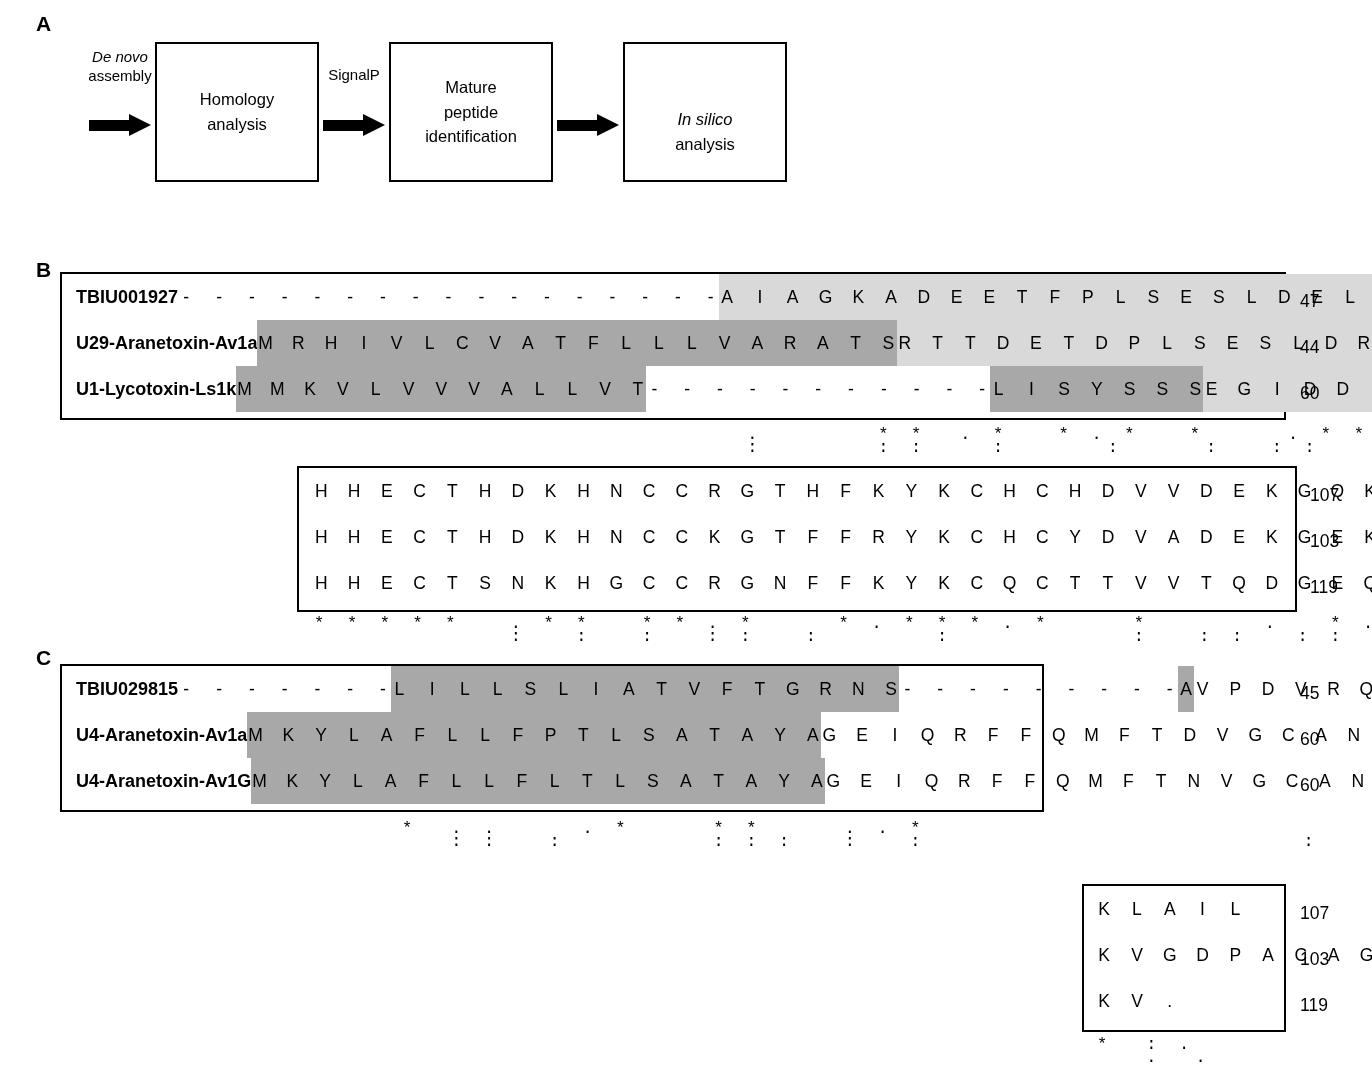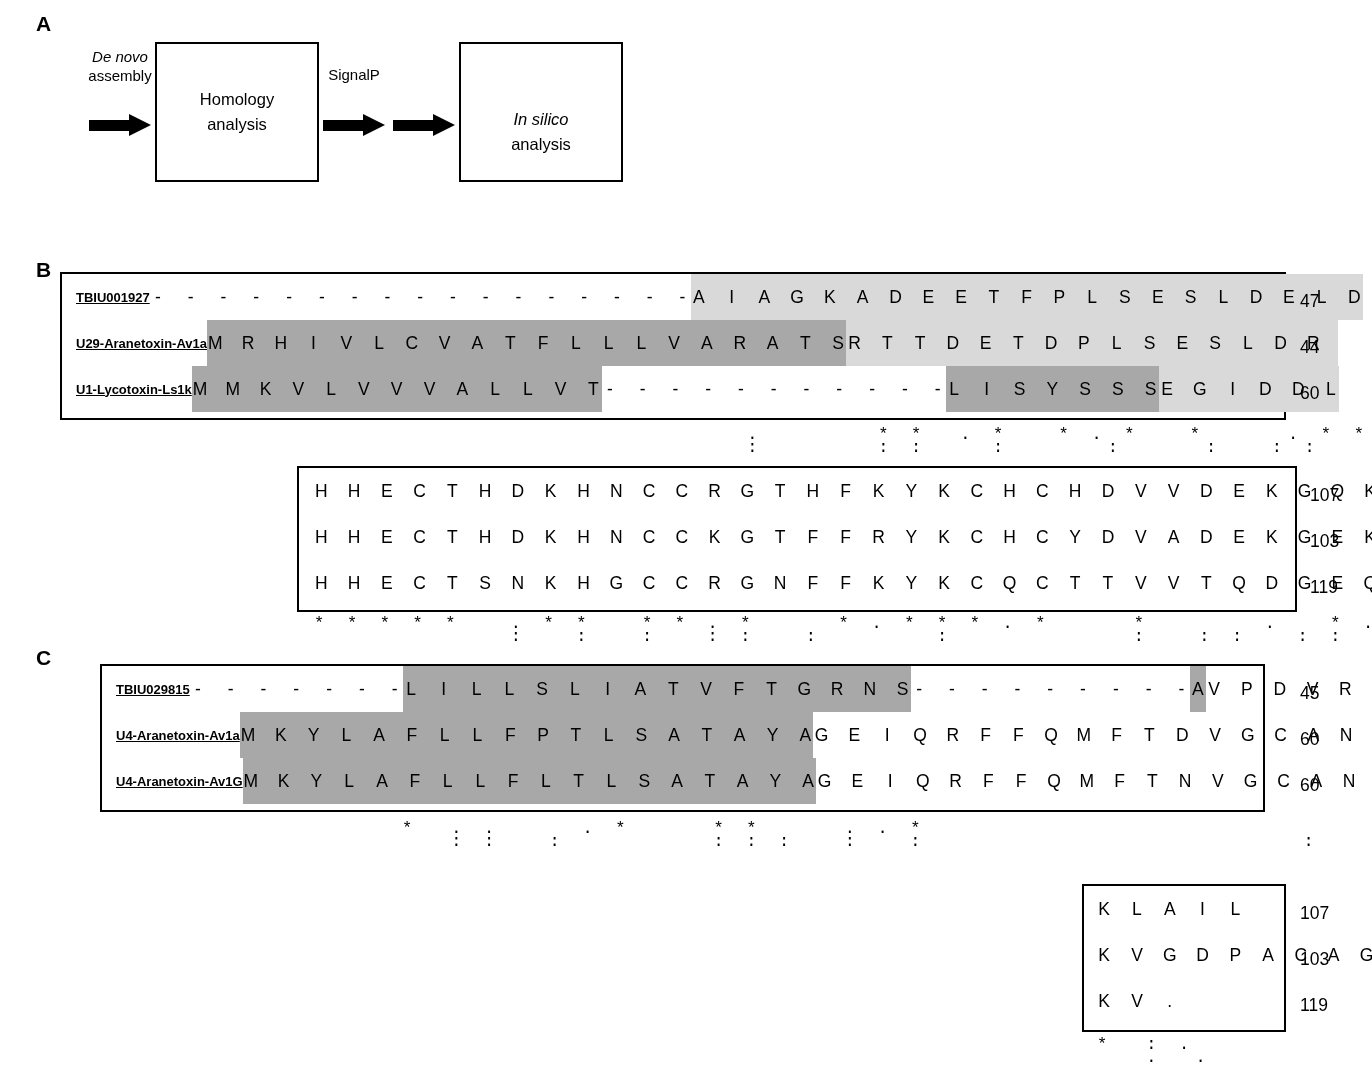--- a/index.html
+++ b/index.html
@@ -86,25 +86,24 @@
   .aln-row{
     position:relative;
     display:flex;
     align-items:center;
     height:46px;
     white-space:pre;
   }
   .aln-name{
     width:0;
     font-weight:bold;
-    font-size:13px;
+    font-size:18px;
     padding-left:14px;
     white-space:nowrap;
     overflow:visible;
-    text-decoration:underline;
   }
   .seq{
     font-family:"Liberation Sans", sans-serif;
     font-size:17.5px;
     letter-spacing:0px;
     white-space:pre;
     display:flex;
   }
   .seq .ch{
     display:inline-block;
@@ -168,20 +167,25 @@
     <div class="flow-gap">
       <div class="flow-label" style="top:24px;">
         <span>SignalP</span>
       </div>
       <div class="arrow">
         <span class="shaft"></span>
           <span class="head"></span>
       </div>
     </div>
 
+    <div class="flow-box">
+      <span class="ln">Mature</span>
+      <span class="ln">peptide</span>
+      <span class="ln">identification</span>
+    </div>
 
     <div class="flow-gap">
       <div class="arrow">
         <span class="shaft"></span>
           <span class="head"></span>
       </div>
     </div>
 
     <div class="flow-box">
       <span class="ln ital">In silico</span>
@@ -227,21 +231,21 @@
 </div>
 <div class="num" style="left:1310px;top:485px;">107</div>
 <div class="num" style="left:1310px;top:531px;">103</div>
 <div class="num" style="left:1310px;top:577px;">119</div>
 
 <div class="cons" style="left:311px;top:617px;"><span class="ch">*</span><span class="ch">&nbsp;</span><span class="ch">*</span><span class="ch">&nbsp;</span><span class="ch">*</span><span class="ch">&nbsp;</span><span class="ch">*</span><span class="ch">&nbsp;</span><span class="ch">*</span><span class="ch">&nbsp;</span><span class="ch">&nbsp;</span><span class="ch">&nbsp;</span><span class="ch">.</span><span class="ch">&nbsp;</span><span class="ch">*</span><span class="ch">&nbsp;</span><span class="ch">*</span><span class="ch">&nbsp;</span><span class="ch">&nbsp;</span><span class="ch">&nbsp;</span><span class="ch">*</span><span class="ch">&nbsp;</span><span class="ch">*</span><span class="ch">&nbsp;</span><span class="ch">.</span><span class="ch">&nbsp;</span><span class="ch">*</span><span class="ch">&nbsp;</span><span class="ch">&nbsp;</span><span class="ch">&nbsp;</span><span class="ch">&nbsp;</span><span class="ch">&nbsp;</span><span class="ch">*</span><span class="ch">&nbsp;</span><span class="ch">.</span><span class="ch">&nbsp;</span><span class="ch">*</span><span class="ch">&nbsp;</span><span class="ch">*</span><span class="ch">&nbsp;</span><span class="ch">*</span><span class="ch">&nbsp;</span><span class="ch">.</span><span class="ch">&nbsp;</span><span class="ch">*</span><span class="ch">&nbsp;</span><span class="ch">&nbsp;</span><span class="ch">&nbsp;</span><span class="ch">&nbsp;</span><span class="ch">&nbsp;</span><span class="ch">*</span><span class="ch">&nbsp;</span><span class="ch">&nbsp;</span><span class="ch">&nbsp;</span><span class="ch">&nbsp;</span><span class="ch">&nbsp;</span><span class="ch">&nbsp;</span><span class="ch">&nbsp;</span><span class="ch">.</span><span class="ch">&nbsp;</span><span class="ch">&nbsp;</span><span class="ch">&nbsp;</span><span class="ch">*</span><span class="ch">&nbsp;</span><span class="ch">.</span></div>
 <div class="cons" style="left:311px;top:630px;"><span class="ch">&nbsp;</span><span class="ch">&nbsp;</span><span class="ch">&nbsp;</span><span class="ch">&nbsp;</span><span class="ch">&nbsp;</span><span class="ch">&nbsp;</span><span class="ch">&nbsp;</span><span class="ch">&nbsp;</span><span class="ch">&nbsp;</span><span class="ch">&nbsp;</span><span class="ch">&nbsp;</span><span class="ch">&nbsp;</span><span class="ch">:</span><span class="ch">&nbsp;</span><span class="ch">&nbsp;</span><span class="ch">&nbsp;</span><span class="ch">:</span><span class="ch">&nbsp;</span><span class="ch">&nbsp;</span><span class="ch">&nbsp;</span><span class="ch">:</span><span class="ch">&nbsp;</span><span class="ch">&nbsp;</span><span class="ch">&nbsp;</span><span class="ch">:</span><span class="ch">&nbsp;</span><span class="ch">:</span><span class="ch">&nbsp;</span><span class="ch">&nbsp;</span><span class="ch">&nbsp;</span><span class="ch">:</span><span class="ch">&nbsp;</span><span class="ch">&nbsp;</span><span class="ch">&nbsp;</span><span class="ch">&nbsp;</span><span class="ch">&nbsp;</span><span class="ch">&nbsp;</span><span class="ch">&nbsp;</span><span class="ch">:</span><span class="ch">&nbsp;</span><span class="ch">&nbsp;</span><span class="ch">&nbsp;</span><span class="ch">&nbsp;</span><span class="ch">&nbsp;</span><span class="ch">&nbsp;</span><span class="ch">&nbsp;</span><span class="ch">&nbsp;</span><span class="ch">&nbsp;</span><span class="ch">&nbsp;</span><span class="ch">&nbsp;</span><span class="ch">:</span><span class="ch">&nbsp;</span><span class="ch">&nbsp;</span><span class="ch">&nbsp;</span><span class="ch">:</span><span class="ch">&nbsp;</span><span class="ch">:</span><span class="ch">&nbsp;</span><span class="ch">&nbsp;</span><span class="ch">&nbsp;</span><span class="ch">:</span><span class="ch">&nbsp;</span><span class="ch">:</span><span class="ch">&nbsp;</span><span class="ch">&nbsp;</span></div>
 
 <div class="panel-letter" style="left:36px;top:646px;">C</div>
 
-<div class="aln-box" id="c-block1" style="left:60px;top:664px;width:1165px;height:148px;margin-left:40px;">
+<div class="aln-box" id="c-block1" style="left:60px;top:664px;width:984px;height:148px;">
   <div class="aln-row">
     <span class="aln-name" style="width: 232px;">TBIU029815</span>
     <span class="seq"><span class="ch sh-none">-</span><span class="ch sh-none">&nbsp;</span><span class="ch sh-none">-</span><span class="ch sh-none">&nbsp;</span><span class="ch sh-none">-</span><span class="ch sh-none">&nbsp;</span><span class="ch sh-none">-</span><span class="ch sh-none">&nbsp;</span><span class="ch sh-none">-</span><span class="ch sh-none">&nbsp;</span><span class="ch sh-none">-</span><span class="ch sh-none">&nbsp;</span><span class="ch sh-none">-</span><span class="ch sh-dark">L</span><span class="ch sh-dark">&nbsp;</span><span class="ch sh-dark">I</span><span class="ch sh-dark">&nbsp;</span><span class="ch sh-dark">L</span><span class="ch sh-dark">&nbsp;</span><span class="ch sh-dark">L</span><span class="ch sh-dark">&nbsp;</span><span class="ch sh-dark">S</span><span class="ch sh-dark">&nbsp;</span><span class="ch sh-dark">L</span><span class="ch sh-dark">&nbsp;</span><span class="ch sh-dark">I</span><span class="ch sh-dark">&nbsp;</span><span class="ch sh-dark">A</span><span class="ch sh-dark">&nbsp;</span><span class="ch sh-dark">T</span><span class="ch sh-dark">&nbsp;</span><span class="ch sh-dark">V</span><span class="ch sh-dark">&nbsp;</span><span class="ch sh-dark">F</span><span class="ch sh-dark">&nbsp;</span><span class="ch sh-dark">T</span><span class="ch sh-dark">&nbsp;</span><span class="ch sh-dark">G</span><span class="ch sh-dark">&nbsp;</span><span class="ch sh-dark">R</span><span class="ch sh-dark">&nbsp;</span><span class="ch sh-dark">N</span><span class="ch sh-dark">&nbsp;</span><span class="ch sh-dark">S</span><span class="ch sh-none">-</span><span class="ch sh-none">&nbsp;</span><span class="ch sh-none">-</span><span class="ch sh-none">&nbsp;</span><span class="ch sh-none">-</span><span class="ch sh-none">&nbsp;</span><span class="ch sh-none">-</span><span class="ch sh-none">&nbsp;</span><span class="ch sh-none">-</span><span class="ch sh-none">&nbsp;</span><span class="ch sh-none">-</span><span class="ch sh-none">&nbsp;</span><span class="ch sh-none">-</span><span class="ch sh-none">&nbsp;</span><span class="ch sh-none">-</span><span class="ch sh-none">&nbsp;</span><span class="ch sh-none">-</span><span class="ch sh-dark">A</span><span class="ch sh-none">V</span><span class="ch sh-none">&nbsp;</span><span class="ch sh-none">P</span><span class="ch sh-none">&nbsp;</span><span class="ch sh-none">D</span><span class="ch sh-none">&nbsp;</span><span class="ch sh-none">V</span><span class="ch sh-none">&nbsp;</span><span class="ch sh-none">R</span><span class="ch sh-none">&nbsp;</span><span class="ch sh-none">Q</span><span class="ch sh-none">&nbsp;</span></span>
   </div>
   <div class="aln-row">
     <span class="aln-name" style="width: 232px; text-align: center;">U4-Aranetoxin-Av1a</span>
     <span class="seq"><span class="ch sh-dark">M</span><span class="ch sh-dark">&nbsp;</span><span class="ch sh-dark">K</span><span class="ch sh-dark">&nbsp;</span><span class="ch sh-dark">Y</span><span class="ch sh-dark">&nbsp;</span><span class="ch sh-dark">L</span><span class="ch sh-dark">&nbsp;</span><span class="ch sh-dark">A</span><span class="ch sh-dark">&nbsp;</span><span class="ch sh-dark">F</span><span class="ch sh-dark">&nbsp;</span><span class="ch sh-dark">L</span><span class="ch sh-dark">&nbsp;</span><span class="ch sh-dark">L</span><span class="ch sh-dark">&nbsp;</span><span class="ch sh-dark">F</span><span class="ch sh-dark">&nbsp;</span><span class="ch sh-dark">P</span><span class="ch sh-dark">&nbsp;</span><span class="ch sh-dark">T</span><span class="ch sh-dark">&nbsp;</span><span class="ch sh-dark">L</span><span class="ch sh-dark">&nbsp;</span><span class="ch sh-dark">S</span><span class="ch sh-dark">&nbsp;</span><span class="ch sh-dark">A</span><span class="ch sh-dark">&nbsp;</span><span class="ch sh-dark">T</span><span class="ch sh-dark">&nbsp;</span><span class="ch sh-dark">A</span><span class="ch sh-dark">&nbsp;</span><span class="ch sh-dark">Y</span><span class="ch sh-dark">&nbsp;</span><span class="ch sh-dark">A</span><span class="ch sh-none">G</span><span class="ch sh-none">&nbsp;</span><span class="ch sh-none">E</span><span class="ch sh-none">&nbsp;</span><span class="ch sh-none">I</span><span class="ch sh-none">&nbsp;</span><span class="ch sh-none">Q</span><span class="ch sh-none">&nbsp;</span><span class="ch sh-none">R</span><span class="ch sh-none">&nbsp;</span><span class="ch sh-none">F</span><span class="ch sh-none">&nbsp;</span><span class="ch sh-none">F</span><span class="ch sh-none">&nbsp;</span><span class="ch sh-none">Q</span><span class="ch sh-none">&nbsp;</span><span class="ch sh-none">M</span><span class="ch sh-none">&nbsp;</span><span class="ch sh-none">F</span><span class="ch sh-none">&nbsp;</span><span class="ch sh-none">T</span><span class="ch sh-none">&nbsp;</span><span class="ch sh-none">D</span><span class="ch sh-none">&nbsp;</span><span class="ch sh-none">V</span><span class="ch sh-none">&nbsp;</span><span class="ch sh-none">G</span><span class="ch sh-none">&nbsp;</span><span class="ch sh-none">C</span><span class="ch sh-none">&nbsp;</span><span class="ch sh-none">A</span><span class="ch sh-none">&nbsp;</span><span class="ch sh-none">N</span><span class="ch sh-none">&nbsp;</span><span class="ch sh-none">K</span></span>
   </div>
   <div class="aln-row">
     <span class="aln-name" style="width: 232px;">U4-Aranetoxin-Av1G</span>

